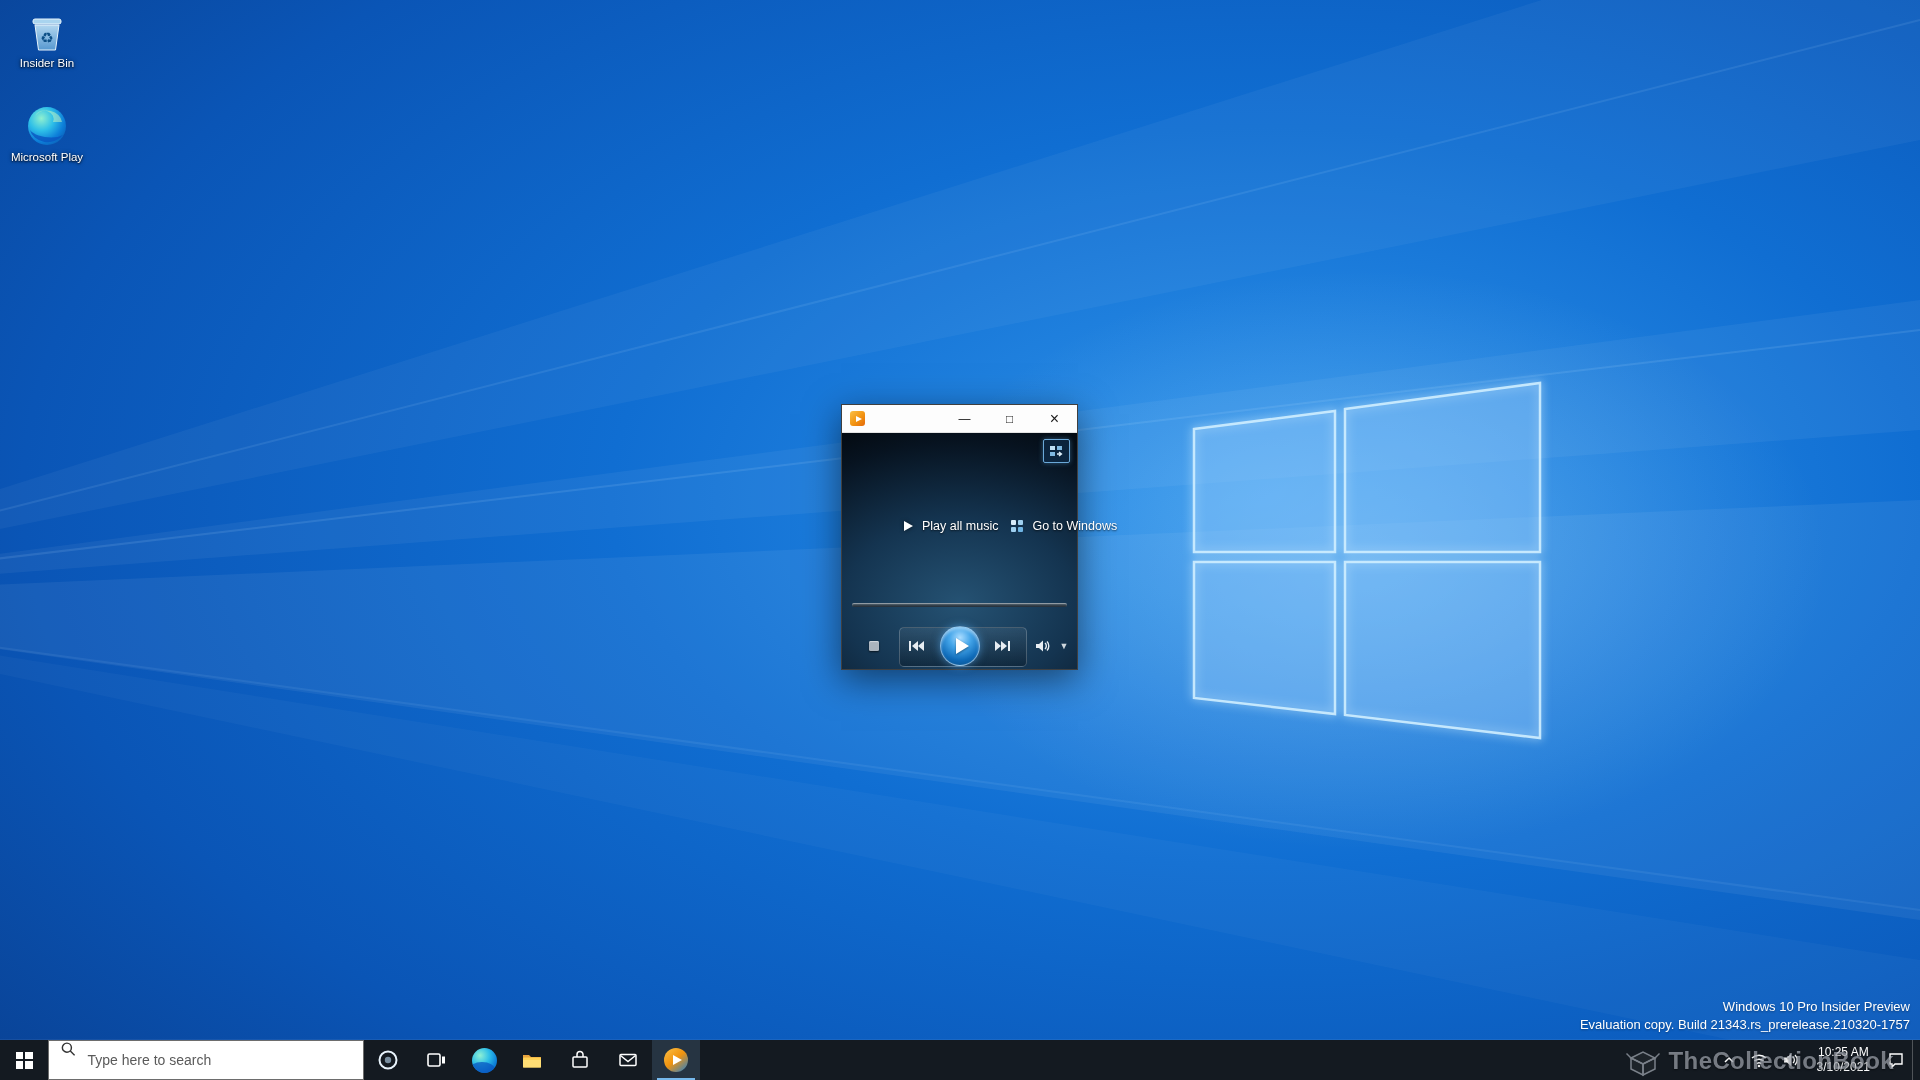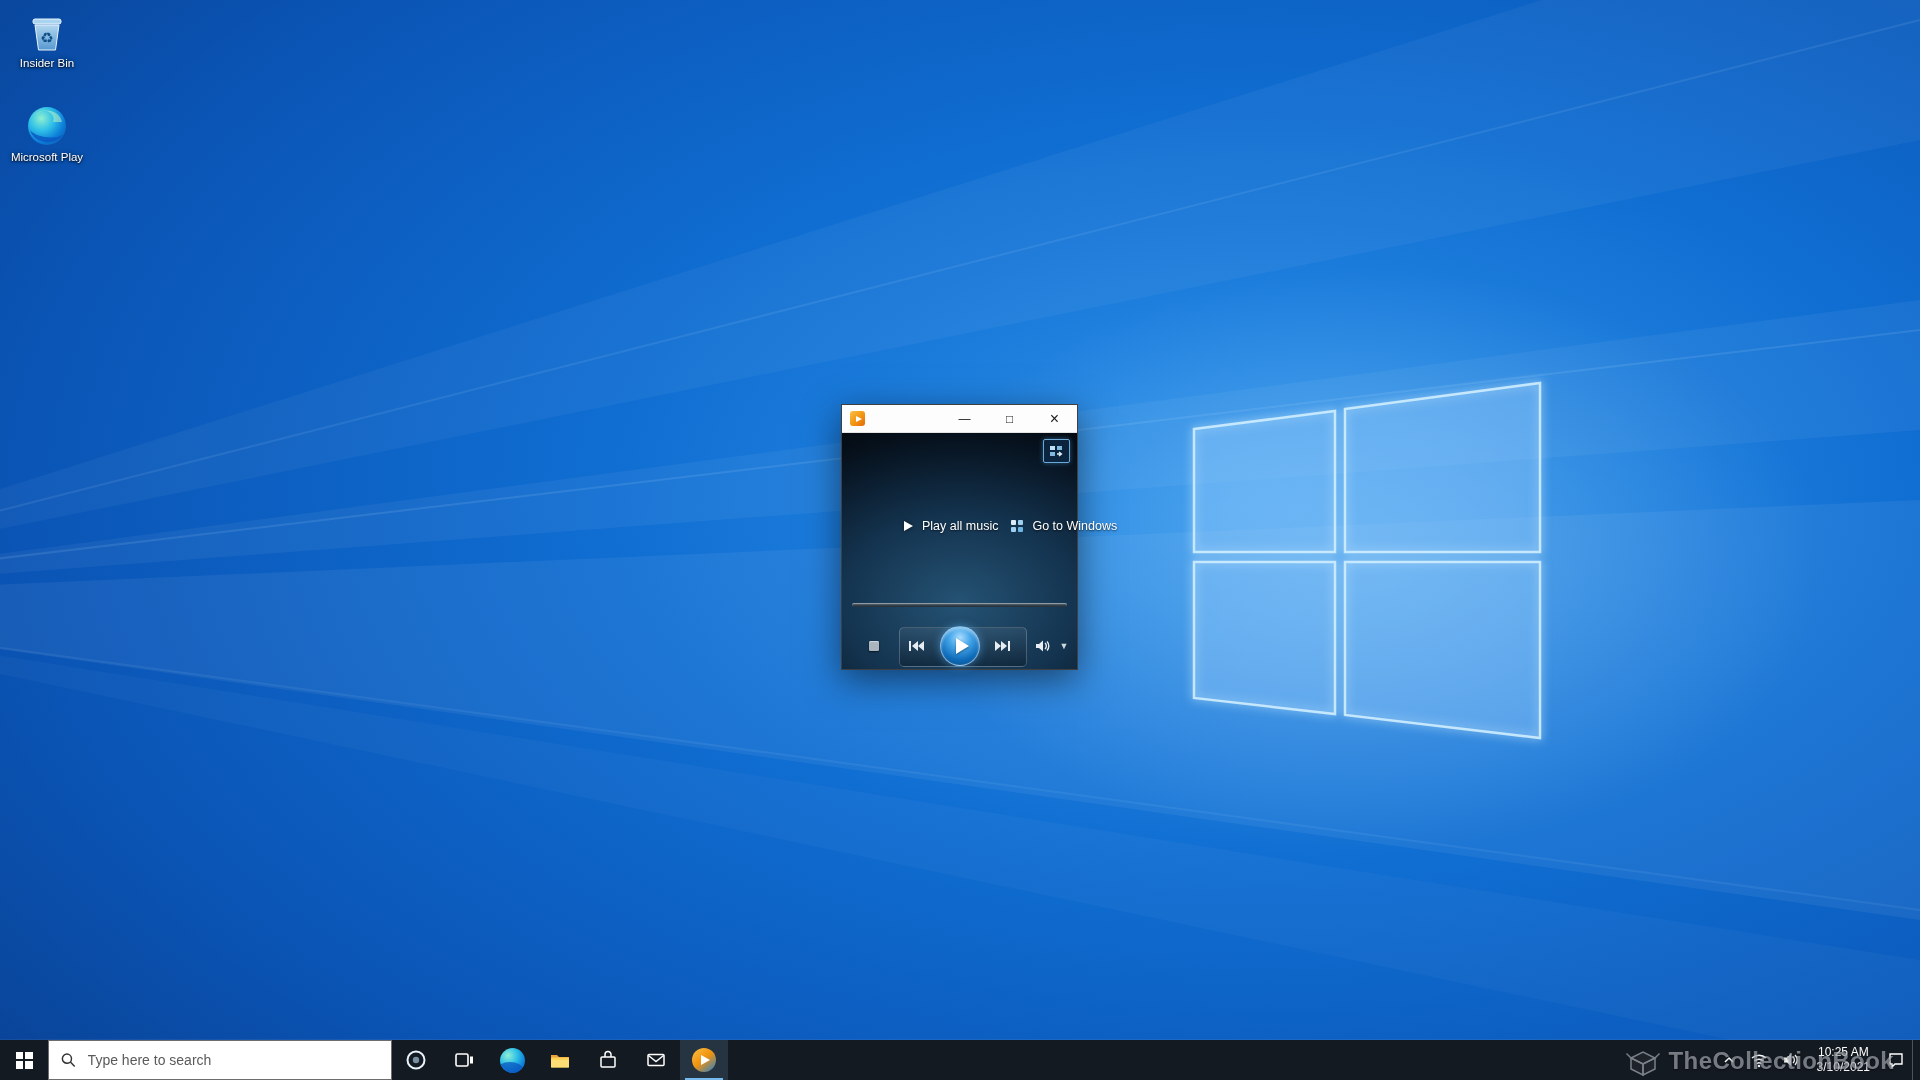--- a/index.html
+++ b/index.html
@@ -85,22 +85,22 @@
   
   .taskbar{position:absolute;left:0;bottom:0;width:1920px;height:40px;background:#141a21;
     display:flex;align-items:stretch;z-index:10;box-shadow:0 -1px 0 rgba(255,255,255,.06);}
   .tb-btn{width:48px;display:flex;align-items:center;justify-content:center;position:relative;
     cursor:pointer;}
   .tb-btn.active{background:rgba(120,170,215,.18);}
   .tb-btn.active::after{content:"";position:absolute;left:5px;right:5px;bottom:0;height:2px;
     background:#76b9ed;}
   .start-grid{width:17px;height:17px;display:grid;grid-template-columns:1fr 1fr;gap:2px;}
   .start-grid i{background:#fff;}
-  .search-box{width:344px;background:#fff;border:1px solid #6d6d6d;box-sizing:border-box;
-    display:flex;align-items:center;gap:10px;padding-left:12px;cursor:text;}
+  .search-box{width:316px;background:#fff;border:1px solid #6d6d6d;box-sizing:border-box;
+    display:flex;gap:10px;padding-left:12px;cursor:text;}
   .search-box input{border:0;outline:0;background:transparent;width:100%;font-size:14px;
     color:#333;font-family:"Liberation Sans",sans-serif;}
   .search-box input::placeholder{color:#5a5a5a;opacity:1;}
   .edge-ball{width:25px;height:25px;border-radius:50%;
     background:radial-gradient(circle at 32% 30%, #8ff0d4 0%, #2fc0e8 38%, #0d7fd9 70%, #0a5fb8 100%);
     position:relative;overflow:hidden;}
   .edge-ball::after{content:"";position:absolute;left:-3px;bottom:-5px;width:26px;height:16px;
     border-radius:50%;background:#0a55c0;opacity:.75;}
   .wmp-tb-icon{width:24px;height:24px;border-radius:50%;
     background:linear-gradient(140deg,#fbc046 0%,#f0930f 48%,#1f7fd4 100%);
@@ -265,20 +265,24 @@
           </svg>
         </div>
 
         <div class="ctrl ctrl-more">
           <span>▼</span>
         </div>
       </div>
     </div>
   </div>
 
+  <div class="build-watermark">
+    <div>Windows 10 Pro Insider Preview</div>
+    <div>Evaluation copy. Build 21343.rs_prerelease.210320-1757</div>
+  </div>
 
   <div class="collection-watermark">
     <svg width="34" height="32" viewBox="0 0 34 32" style="opacity:.55">
       <g stroke="#cdd4de" stroke-width="1.5" fill="rgba(255,255,255,.07)">
         <polygon points="5,13 17,7 29,13 17,19"></polygon>
         <polygon points="5,13 5,24 17,30 17,19"></polygon>
         <polygon points="29,13 29,24 17,30 17,19"></polygon>
         <line x1="5" y1="13" x2="0.5" y2="8.5"></line>
         <line x1="29" y1="13" x2="33.5" y2="8.5"></line>
       </g>

